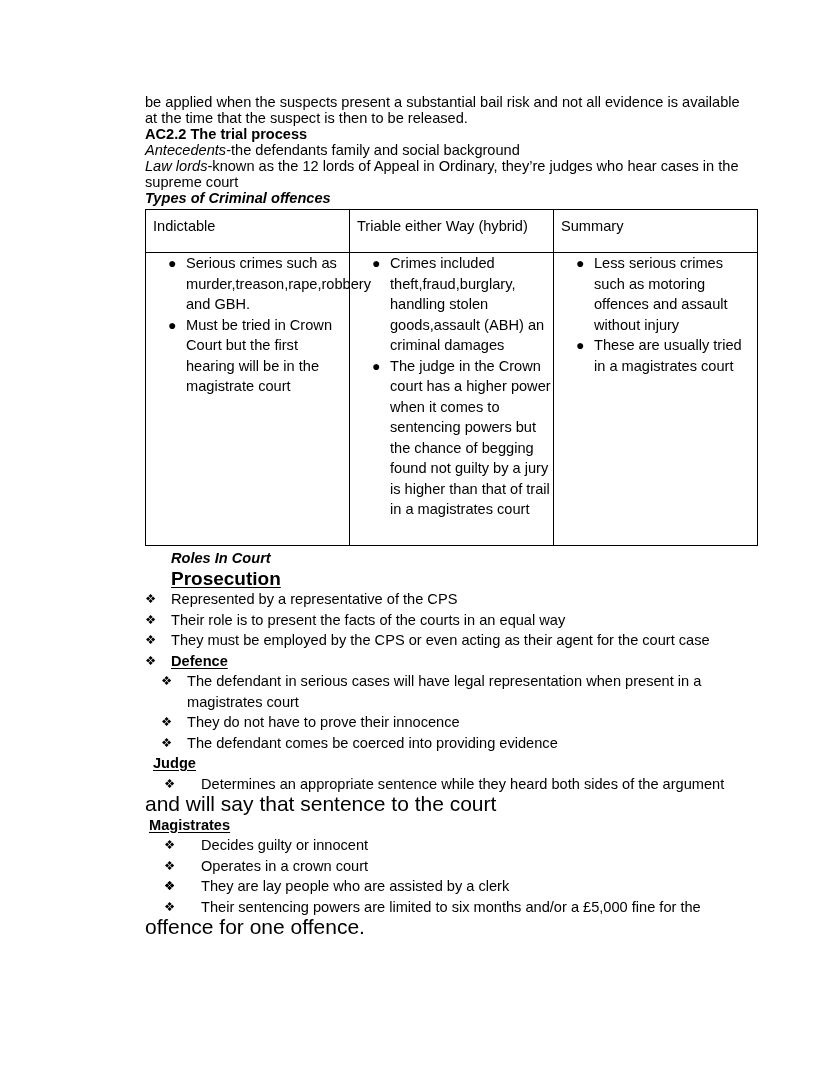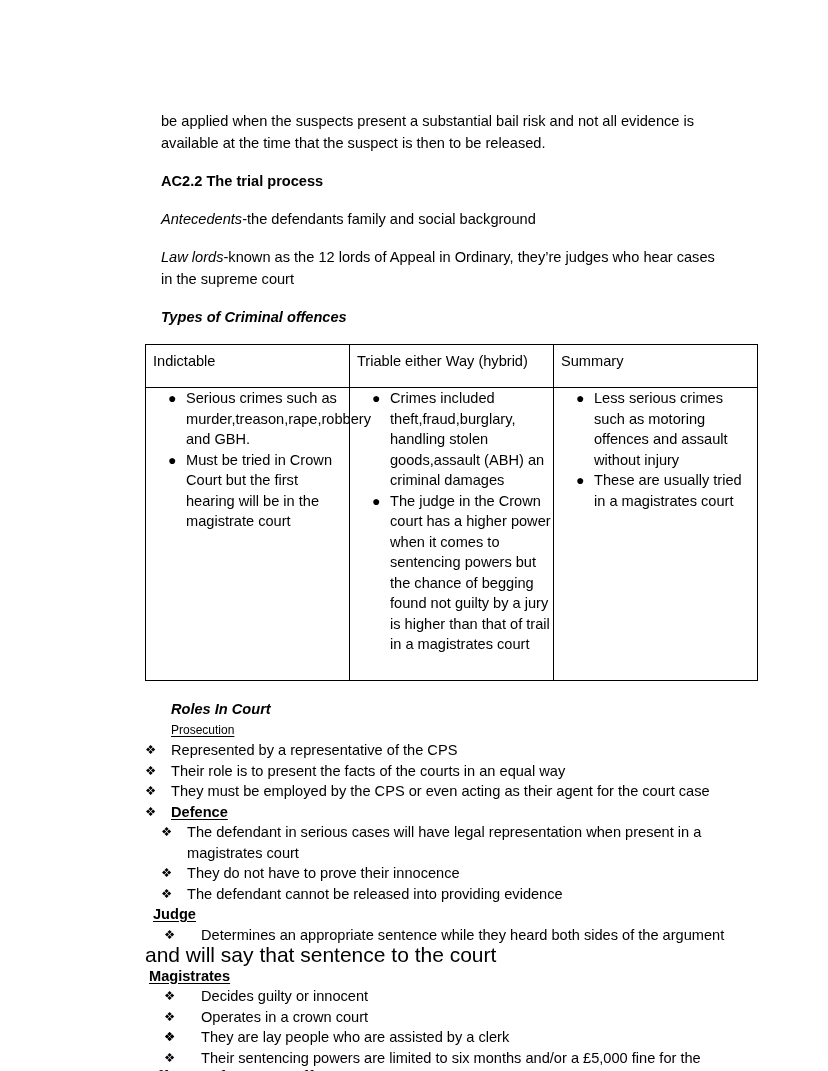--- a/index.html
+++ b/index.html
@@ -23,22 +23,22 @@
     background: #ffffff;
   }
   .content {
     position: absolute;
     left: 122px;
     top: 94px;
     width: 620px;
   }
   .para {
     font-size: 14.6px;
-    line-height: 22px;
-    margin: 16px;
+    line-height: 16px;
+    margin: 0;
     padding: 0 0 0 23px;
   }
   .bold-underline {
     font-weight: bold;
     text-underline-offset: 2px;
   }
   .ital {
     font-style: italic;
   }
   .bold-ital {
@@ -100,26 +100,26 @@
   
   .sect {
     padding-left: 23px;
   }
   .hdr-roles {
     font-size: 14.6px;
     line-height: 20.5px;
     font-weight: bold;
     font-style: italic;
     padding-left: 26px;
-    margin-top: 18px;
+    margin-top: 2px;
   }
   .hdr-sub {
-    font-size: 12px;
-    line-height: 20.5px;
-    font-weight: normal;
+    font-size: 19px;
+    line-height: 20.5px;
+    font-weight: bold;
     text-decoration: underline;
     text-underline-offset: 2px;
     padding-left: 26px;
   }
   .hdr-sub-judge {
     font-size: 14.6px;
     line-height: 20.5px;
     font-weight: bold;
     text-decoration: underline;
     text-underline-offset: 2px;
@@ -264,21 +264,21 @@
       <ul class="lvl1">
         <li><span class="di">❖</span><span>Represented by a representative of the CPS</span></li>
         <li><span class="di">❖</span><span>Their role is to present the facts of the courts in an equal way</span></li>
         <li><span class="di">❖</span><span>They must be employed by the CPS or even acting as their agent for the court case</span></li>
         <li><span class="di">❖</span><span class="defence-label">Defence</span></li>
       </ul>
 
       <ul class="lvl2">
         <li><span class="di">❖</span><span>The defendant in serious cases will have legal representation when present in a magistrates court</span></li>
         <li><span class="di">❖</span><span>They do not have to prove their innocence</span></li>
-        <li><span class="di">❖</span><span>The defendant cannot be released into providing evidence</span></li>
+        <li><span class="di">❖</span><span>The defendant comes be coerced into providing evidence</span></li>
       </ul>
 
       <div class="hdr-sub-judge">Judge</div>
       <ul class="wide">
         <li><span class="di">❖</span><span>Determines an appropriate sentence while they heard both sides of the argument</span></li>
       </ul>
       <div class="cont">and will say that sentence to the court</div>
 
       <div class="hdr-sub-mag">Magistrates</div>
       <ul class="wide">

